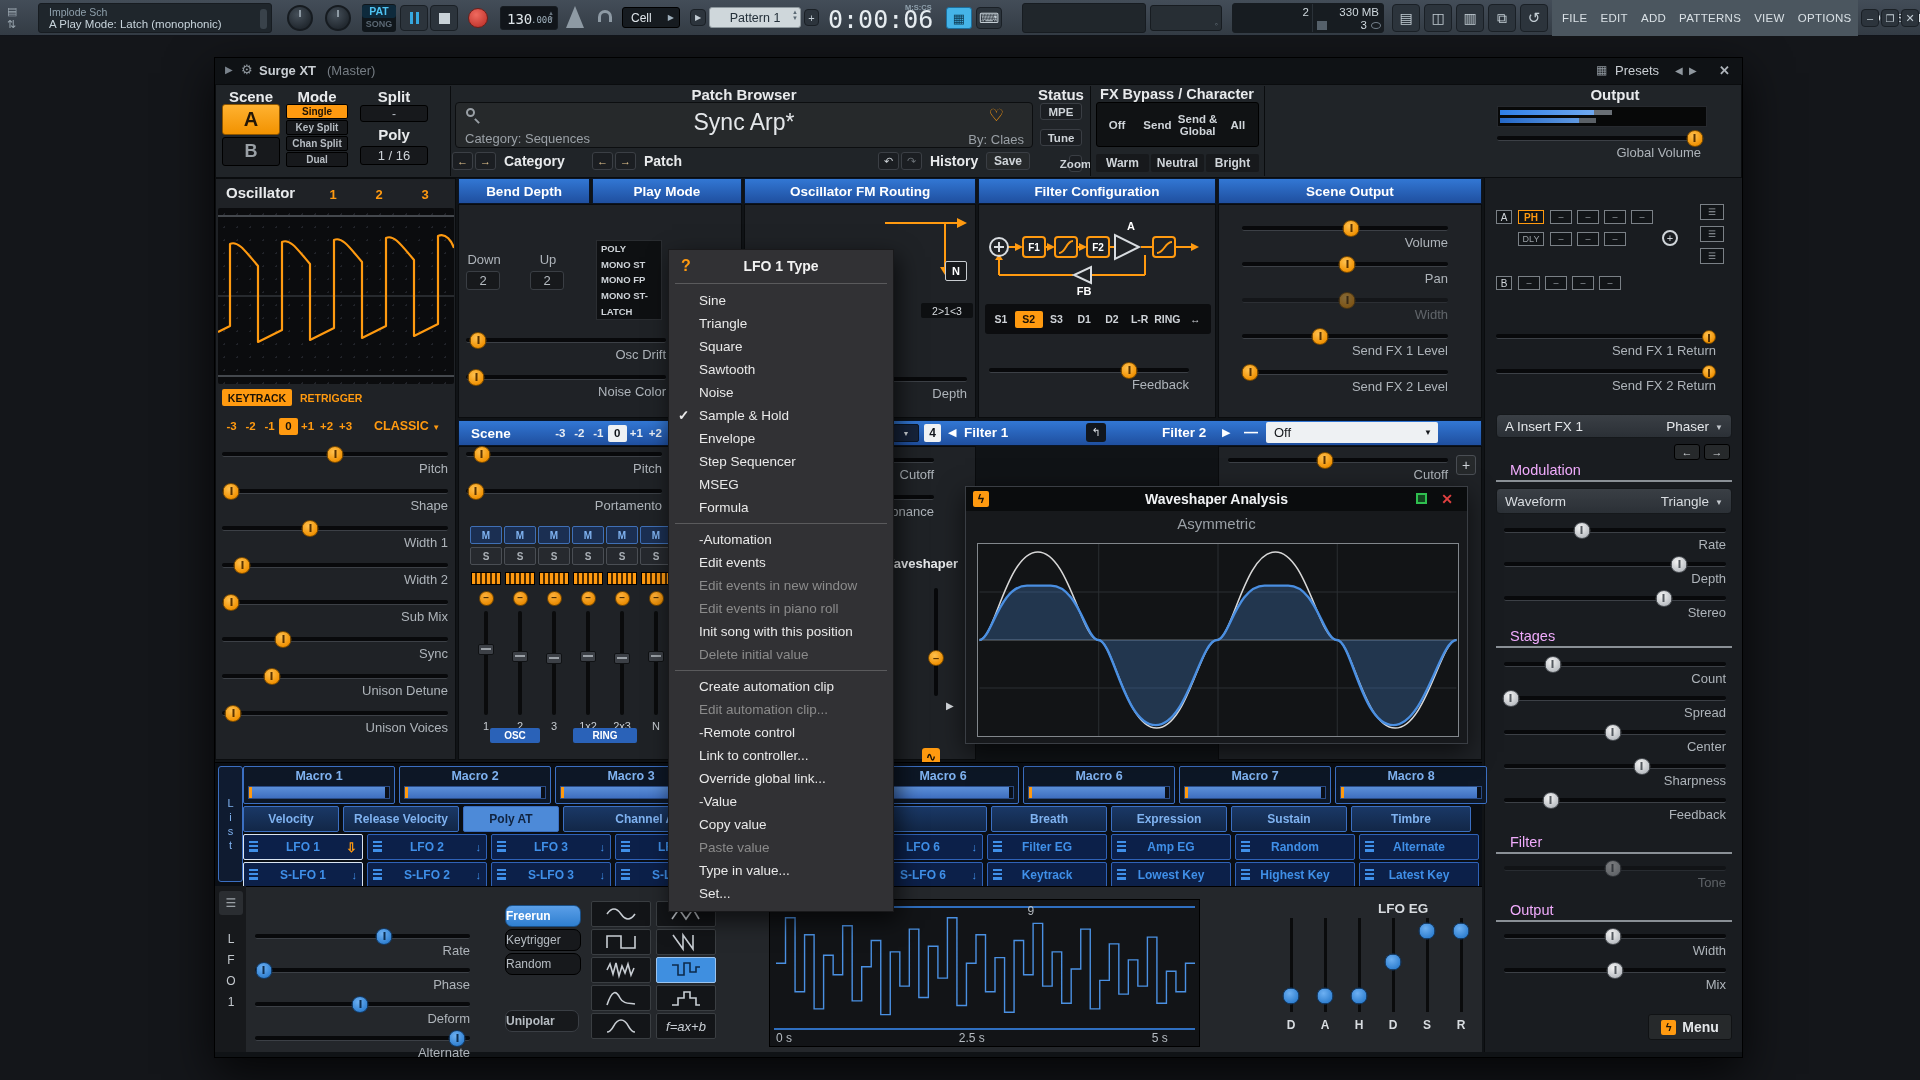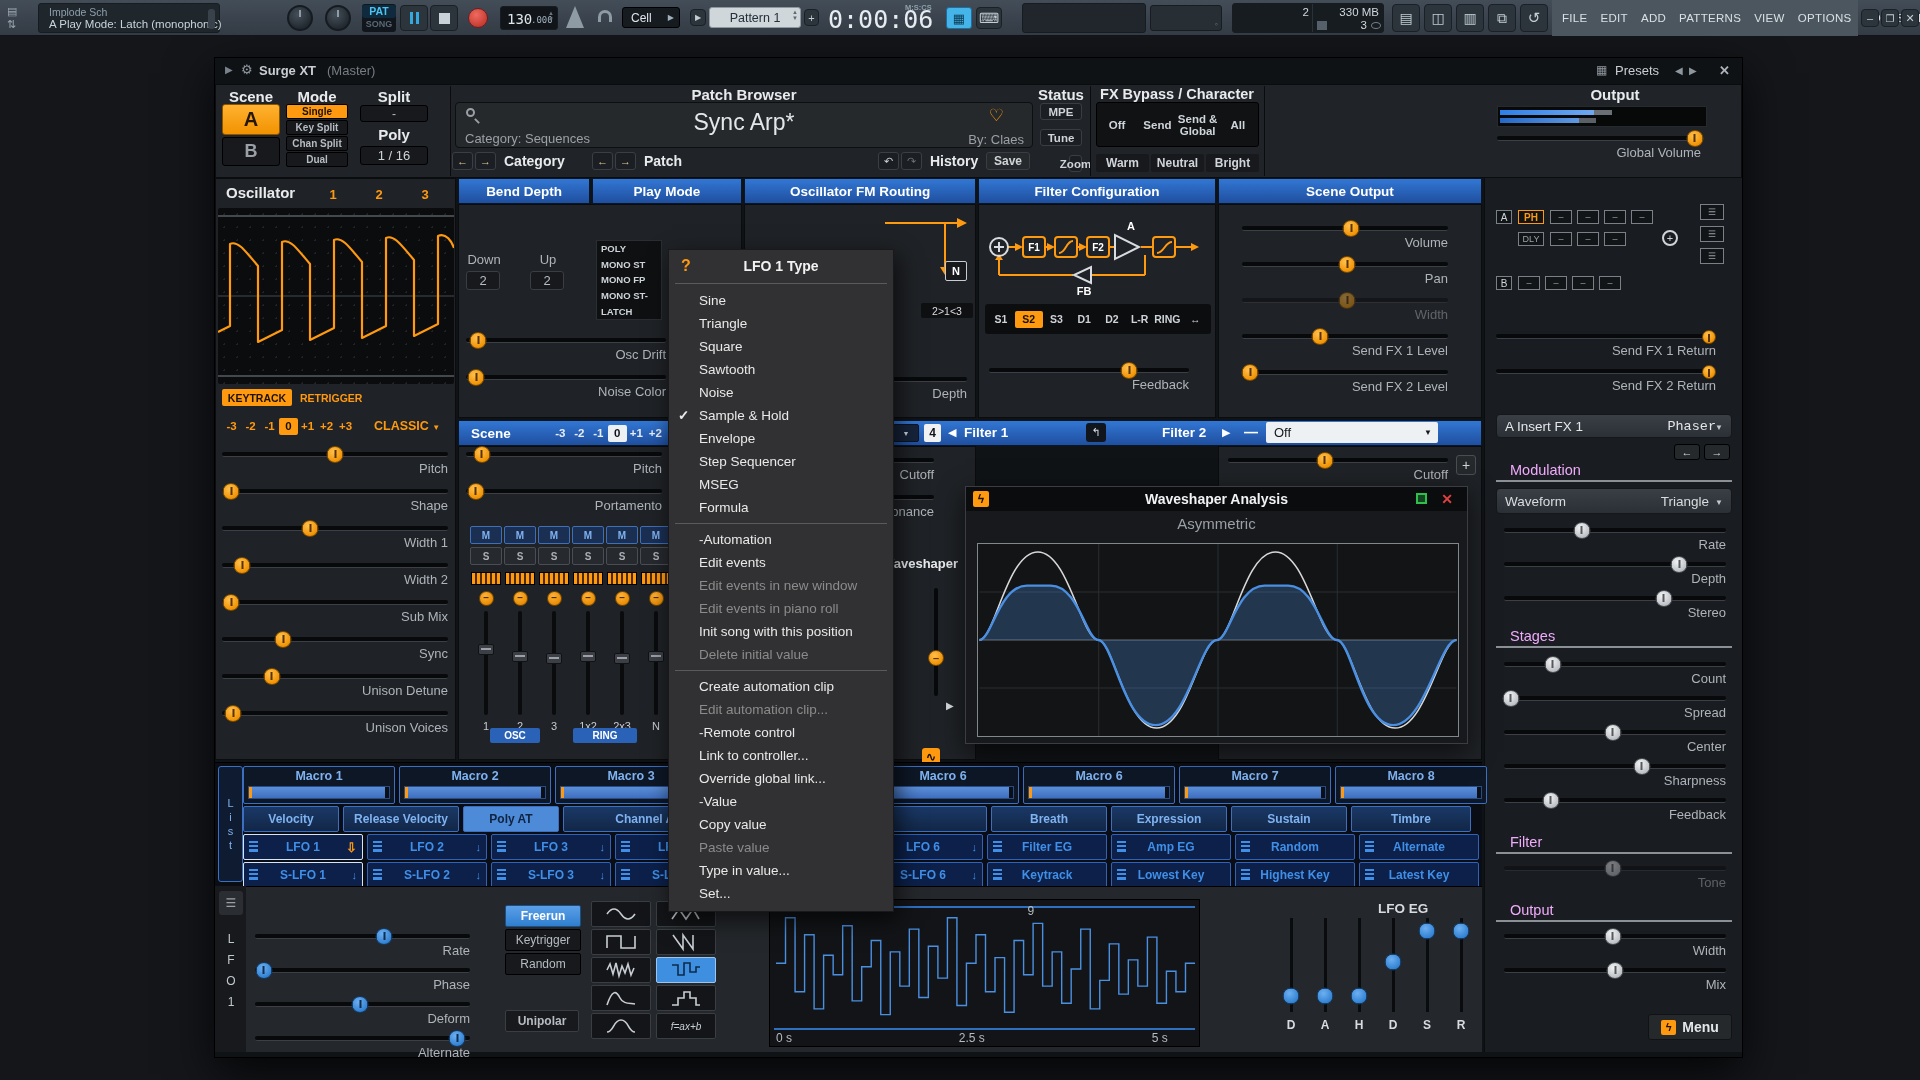--- a/index.html
+++ b/index.html
@@ -81,39 +81,39 @@
   .vsl .vt{position:relative;width:3px;height:94px;background:#0a0b0c;}
   .vsl .vk{position:absolute;left:50%;top:var(--pos,50%);transform:translate(-50%,-50%);width:15px;height:15px;border-radius:50%;
     background:radial-gradient(circle at 40% 32%,#6db0f2,#2f7fd0 75%);border:1px solid #123a66;}
   .vsl .vl{margin-top:6px;color:#d8dce0;font-weight:bold;font-size:12px;}
   
   #shapes{display:grid;grid-template-columns:60px 60px;grid-auto-rows:26px;gap:2px 5px;}
   .shp{background:#131518;border:1px solid #3a3e42;border-radius:2px;display:flex;align-items:center;justify-content:center;}
   .shp svg{stroke:#c9ced4;fill:none;stroke-width:1.6;}
   .shp.sel{background:#3f8fe0;border-color:#9cc4ee;}
   .shp.sel svg{stroke:#0d2a4a;}
-  .shp .fx{font-style:italic;font-size:10px;color:#c9ced4;}
-  .tribtn{width:74px;height:20px;background:#17191c;border:1px solid #000;border-radius:2px;color:#b6bcc2;font-size:12px;
-    display:flex;align-items:center;justify-content:center;}
+  .shp .fx{font-style:italic;font-size:13px;color:#c9ced4;}
+  .tribtn{width:74px;height:20px;background:#17191c;border:1px solid #000;border-radius:7px;color:#b6bcc2;font-size:12px;
+    display:flex;align-items:center;justify-content:flex-start;}
   .tribtn.sel{background:linear-gradient(#5b9fe8,#2f7fd0);color:#fff;font-weight:bold;border:1px solid #1a4f86;}
   .rbox{border:1px solid #7a8086;color:#9aa0a6;font-size:9px;display:flex;align-items:center;justify-content:center;background:rgba(0,0,0,.25);}
   .modehd{color:#e8eaec;font-weight:bold;font-size:15px;text-align:center;}
   .modebtn{height:13px;background:#17191c;border:1px solid #000;color:#b6bcc2;font-weight:bold;font-size:10px;display:flex;align-items:center;justify-content:center;border-radius:2px;}
   .modebtn.sel{background:#ff9a10;color:#1a1106;}
   .navbtn{width:21px;height:18px;background:#1b1e22;border:1px solid #3b3f45;border-radius:3px;color:#e8c891;font-size:11px;display:flex;align-items:center;justify-content:center;}
   .fcbtn{flex:1;text-align:center;font-weight:bold;font-size:10.5px;color:#cfd3d8;line-height:17px;border-radius:2px;}
   .fcbtn.sel{background:#ff9a10;color:#1a1106;}
 </style>
 </head>
 <body>
 
 <div id="toolbar" class="ab">
   <div class="ab" style="left:7px;top:5px;color:#9aa6af;font-size:11px;">▤</div>
   <div class="ab" style="left:7px;top:18px;color:#9aa6af;font-size:11px;">⇅</div>
-  <div class="ab tpanel" style="left:38px;top:3px;width:182px;height:30px;">
+  <div class="ab tpanel" style="left:38px;top:3px;width:234px;height:30px;">
     <div class="ab txt" style="left:10px;top:2px;font-size:10.5px;color:#8fa0ac;">Implode Sch</div>
     <div class="ab txt" style="left:10px;top:14px;font-size:11.5px;color:#c8d4dc;">A Play Mode: Latch (monophonic)</div>
     <div class="ab" style="right:4px;top:5px;width:7px;height:20px;background:#39424a;border-radius:3px;"></div>
   </div>
   <div class="ab knob" style="left:287px;top:5px;width:26px;height:26px;"></div>
   <div class="ab knob" style="left:325px;top:5px;width:26px;height:26px;"></div>
   <div class="ab" style="left:362px;top:4px;width:34px;height:28px;background:#10161b;border-radius:3px;">
     <div class="ab txt" style="left:0;top:1px;width:34px;text-align:center;color:#4ec3f2;font-weight:bold;font-size:10.5px;background:#0e2a3c;border-radius:3px;height:13px;">PAT</div>
     <div class="ab txt" style="left:0;top:15px;width:34px;text-align:center;color:#5b6874;font-weight:bold;font-size:9px;">SONG</div>
   </div>
@@ -582,21 +582,21 @@
     </div>
     <div class="hsl" style="height: 35px; --pos: 97%;">
       <div class="trk"></div>
       <div class="kn" style="width:12px;height:12px;top:0;"></div>
       <div class="lb">Send FX 2 Return</div>
     </div>
   </div>
 
 <div class="ab" style="left:1496px;top:414px;width:236px;height:24px;background:linear-gradient(#3a3f45,#2b3036);border:1px solid #15181b;border-radius:4px;">
   <span class="ab txt" style="left:8px;top:4px;color:#e4e7ea;font-size:13.5px;">A Insert FX 1</span>
-  <span class="ab txt" style="right:15px;top:4px;color:#e4e7ea;font-size:13.5px;font-family:Liberation Mono, monospace;">Phaser</span>
+  <span class="ab txt" style="right:22px;top:4px;color:#e4e7ea;font-size:13.5px;">Phaser</span>
   <span class="ab" style="right:8px;top:8px;color:#c3c8cd;font-size:8px;">▼</span>
 </div>
 <div class="ab" style="left:1674px;top:444px;width:26px;height:16px;background:#26292b;border:1px solid #000;border-radius:3px;color:#d8dce0;font-size:11px;text-align:center;line-height:14px;"><span>←</span></div>
 <div class="ab" style="left:1704px;top:444px;width:26px;height:16px;background:#26292b;border:1px solid #000;border-radius:3px;color:#d8dce0;font-size:11px;text-align:center;line-height:14px;"><span>→</span></div>
 <div class="ab txt fxhead" style="left:1498px;top:462px;">Modulation</div>
 <div class="ab fxunder" style="left:1496px;top:480px;width:236px;"></div>
 <div class="ab" style="left:1496px;top:488px;width:236px;height:26px;background:linear-gradient(#3a3f45,#2b3036);border:1px solid #15181b;border-radius:4px;">
   <span class="ab txt" style="left:8px;top:5px;color:#d8dce0;font-size:13.5px;">Waveform</span>
   <span class="ab txt" style="right:22px;top:5px;color:#d8dce0;font-size:13.5px;">Triangle</span>
   <span class="ab" style="right:8px;top:9px;color:#c3c8cd;font-size:8px;">▼</span>

